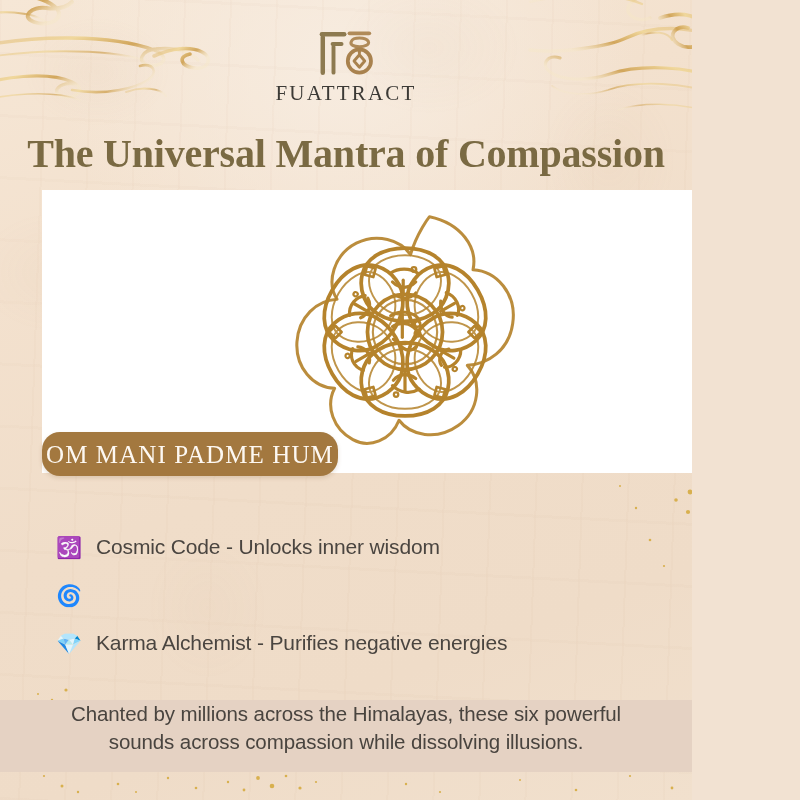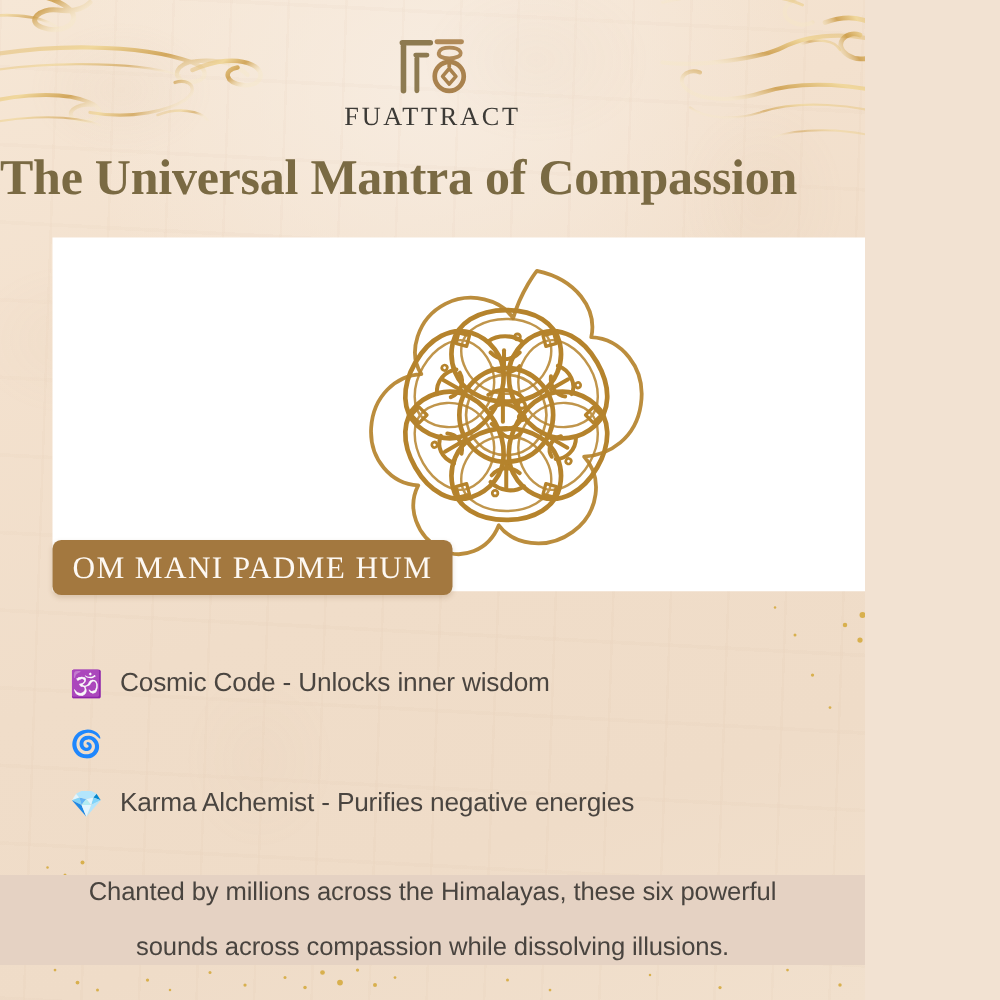--- a/index.html
+++ b/index.html
@@ -55,22 +55,22 @@
   .brand-word {
     margin-top:5px;
     font-family:"Liberation Serif", serif;
     font-size:21px; letter-spacing:2.2px;
     color:#3c3a36; font-weight:400;
     line-height:1;
   }
 
   
   .title {
-    position:absolute; left:0; right:0; top:120px;
-    text-align:left;
+    position:absolute; left:0; right:0; top:132px;
+    text-align:center;
     font-family:"Liberation Serif", serif;
     font-weight:700;
     font-size:40px;
     line-height:1.08;
     color:#7a6a43;
     letter-spacing:-0.2px;
     white-space:nowrap;
   }
 
   
@@ -86,24 +86,24 @@
     transform:translate(-50%,-50%);
     width:268px; height:268px;
   }
   .mandala-wrap svg { display:block; width:100%; height:100%; }
 
   
   .mantra-banner {
     position:absolute;
     left:42px; top:432px;
     height:44px;
-    padding:0 16px;
+    padding:0 4px;
     display:flex; align-items:center;
     background:#a3783f;
-    border-radius:7px;
+    border-radius:18px;
     box-shadow:0 2px 4px rgba(120,85,40,.18);
   }
   .mantra-text {
     font-family:"Liberation Serif", serif;
     font-size:25px; font-weight:400;
     letter-spacing:1.1px;
     color:#fdf8f2;
     white-space:nowrap;
     line-height:1;
   }
@@ -134,21 +134,21 @@
     line-height:1.1;
   }
 
   
   .caption-band {
     position:absolute;
     left:0; right:0; top:700px;
     height:72px;
     background:#e5d2c3;
     display:flex; flex-direction:column;
-    align-items:center; justify-content:space-between;
+    align-items:center; justify-content:flex-start;
   }
   .caption-line {
     font-size:20.5px;
     color:#49443f;
     line-height:1.36;
     letter-spacing:-0.1px;
     white-space:nowrap;
   }
 </style>
 </head>

